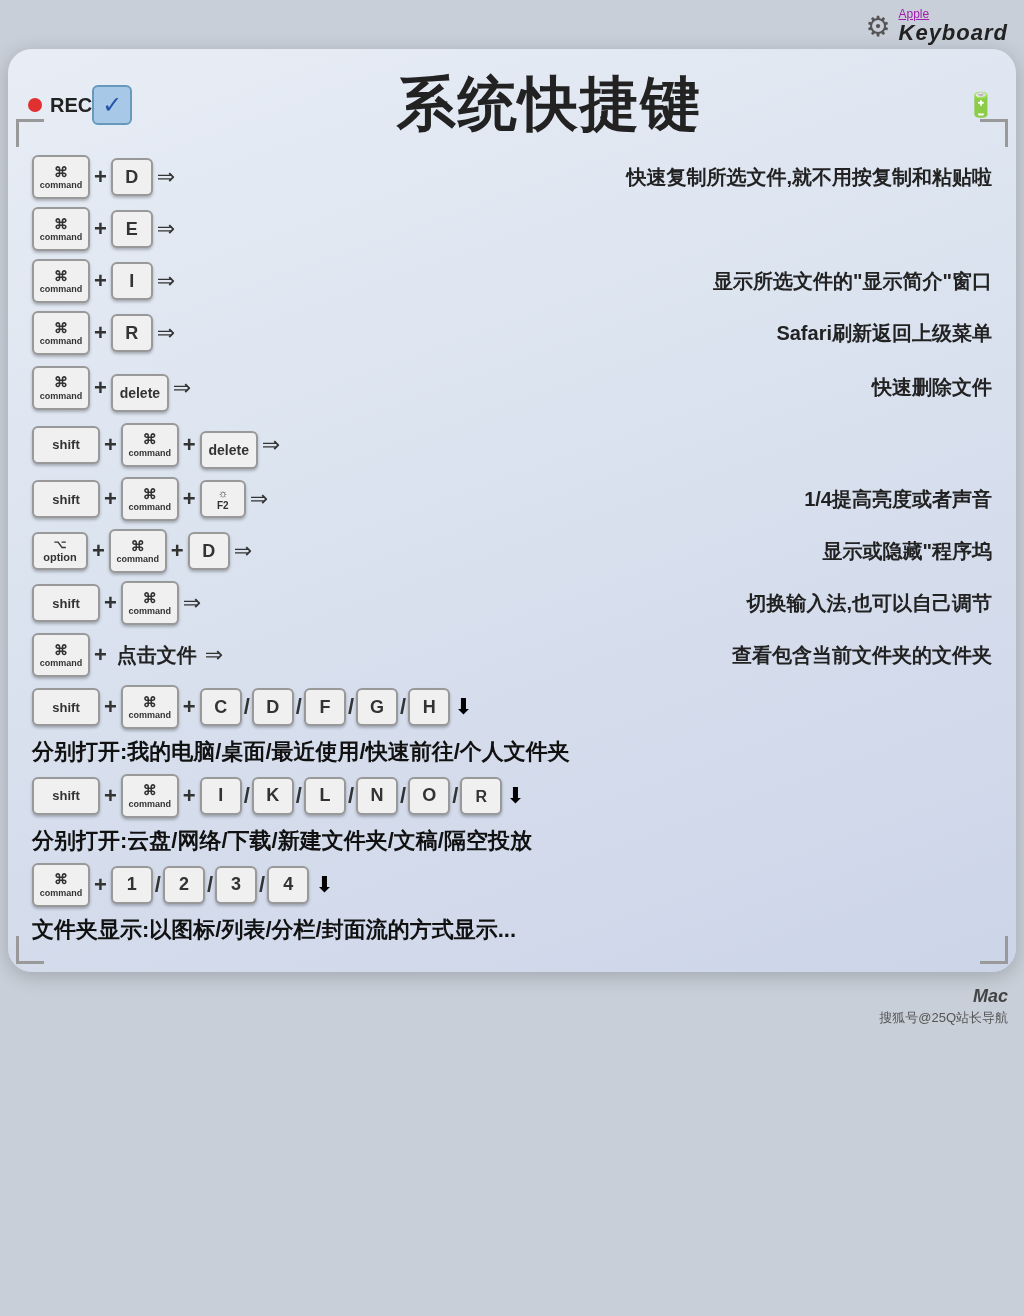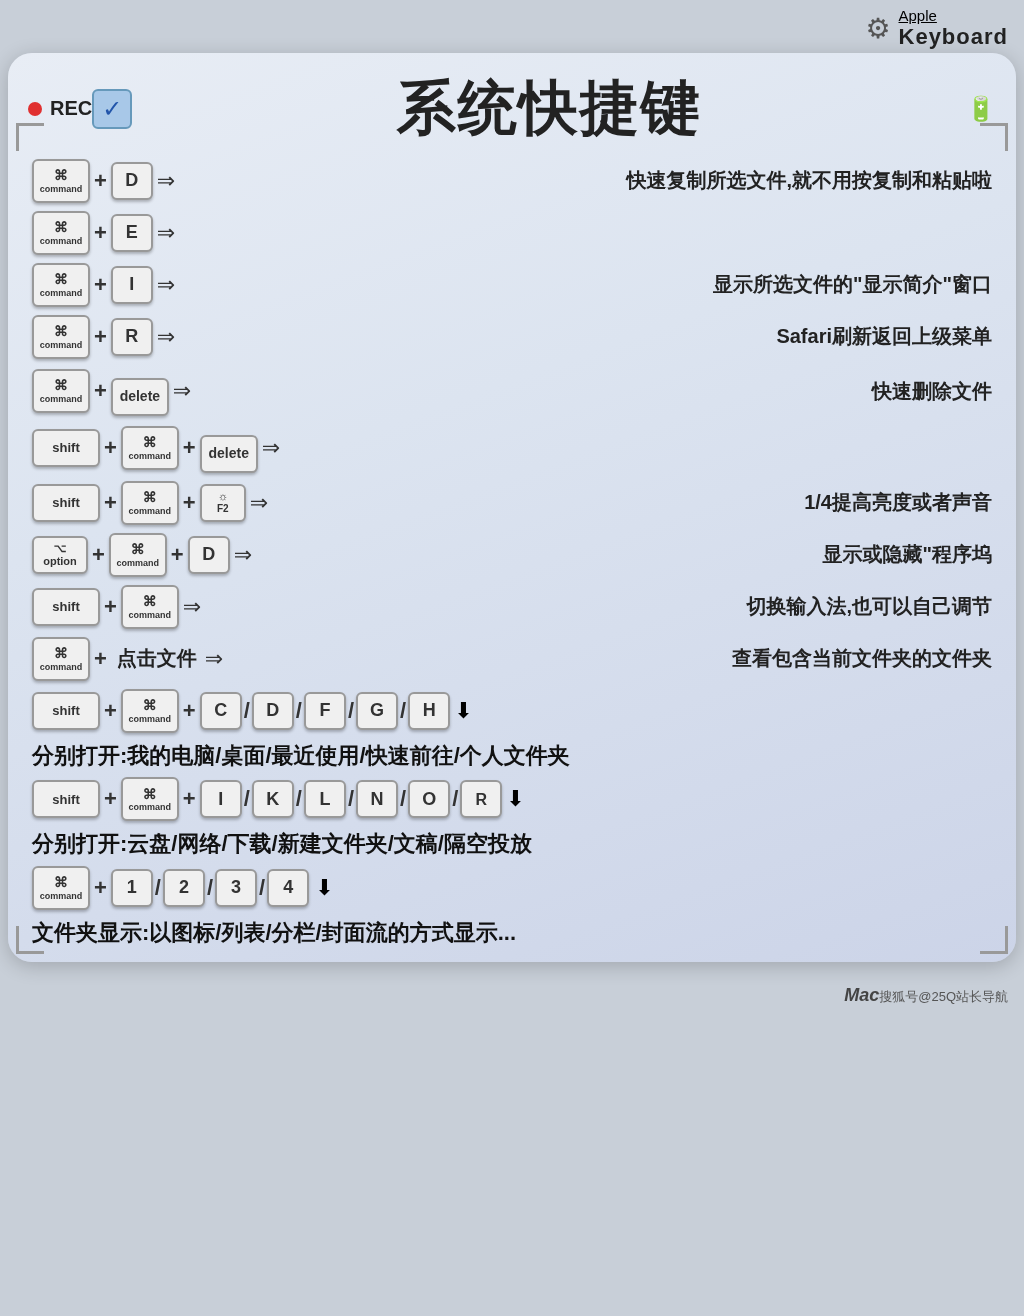--- a/index.html
+++ b/index.html
@@ -31,37 +31,38 @@
       color: #555;
     }
 
     .apple-keyboard-text {
       display: flex;
       flex-direction: column;
       line-height: 1.1;
     }
 
     .apple-text {
-      font-size: 15px;
-      color: #000000;
+      font-size: 12px;
+      color: #a21caf;
       text-decoration: underline;
     }
 
     .keyboard-text {
       font-size: 22px;
       font-weight: bold;
       color: #222;
       letter-spacing: 1px;
+      font-style: italic;
     }
 
     .main-card {
       background: linear-gradient(160deg, #e8edf5 0%, #dce4f0 40%, #ccd4e8 100%);
       margin: 0 8px 8px 8px;
       border-radius: 24px;
-      padding: 16px 20px 7px 20px;
+      padding: 16px 20px 20px 20px;
       box-shadow: 0 4px 20px rgba(0,0,0,0.2);
       position: relative;
     }
 
     
     .corner-tl, .corner-tr, .corner-bl, .corner-br {
       position: absolute;
       width: 28px;
       height: 28px;
       border-color: #999;
@@ -253,21 +254,21 @@
     .mac-label {
       font-size: 18px;
       font-weight: bold;
       color: #444;
       font-style: italic;
     }
 
     .souhu-label {
       font-size: 13px;
       color: #555;
-      margin-top: 12px;
+      margin-top: 2px;
     }
   </style>
 </head>
 <body>
 
 <div class="top-bar">
   <div class="apple-keyboard-logo">
     <span class="gear-icon">⚙</span>
     <div class="apple-keyboard-text">
       <span class="apple-text">Apple</span>
@@ -475,17 +476,17 @@
       <span class="slash">/</span>
       <div class="key key-letter">4</div>
       <span style="font-size:22px;margin-left:6px;">⬇</span>
     </div>
     <div class="shortcut-desc-large">文件夹显示:以图标/列表/分栏/封面流的方式显示...</div>
 
   </div>
 </div>
 
 <div class="bottom-bar">
-  <div style="display:flex;flex-direction:row;align-items:flex-end;">
+  <div style="display:flex;flex-direction:column;align-items:flex-end;">
     <span class="mac-label">Mac</span>
     <span class="souhu-label">搜狐号@25Q站长导航</span>
   </div>
 </div>
 
 </body></html>

